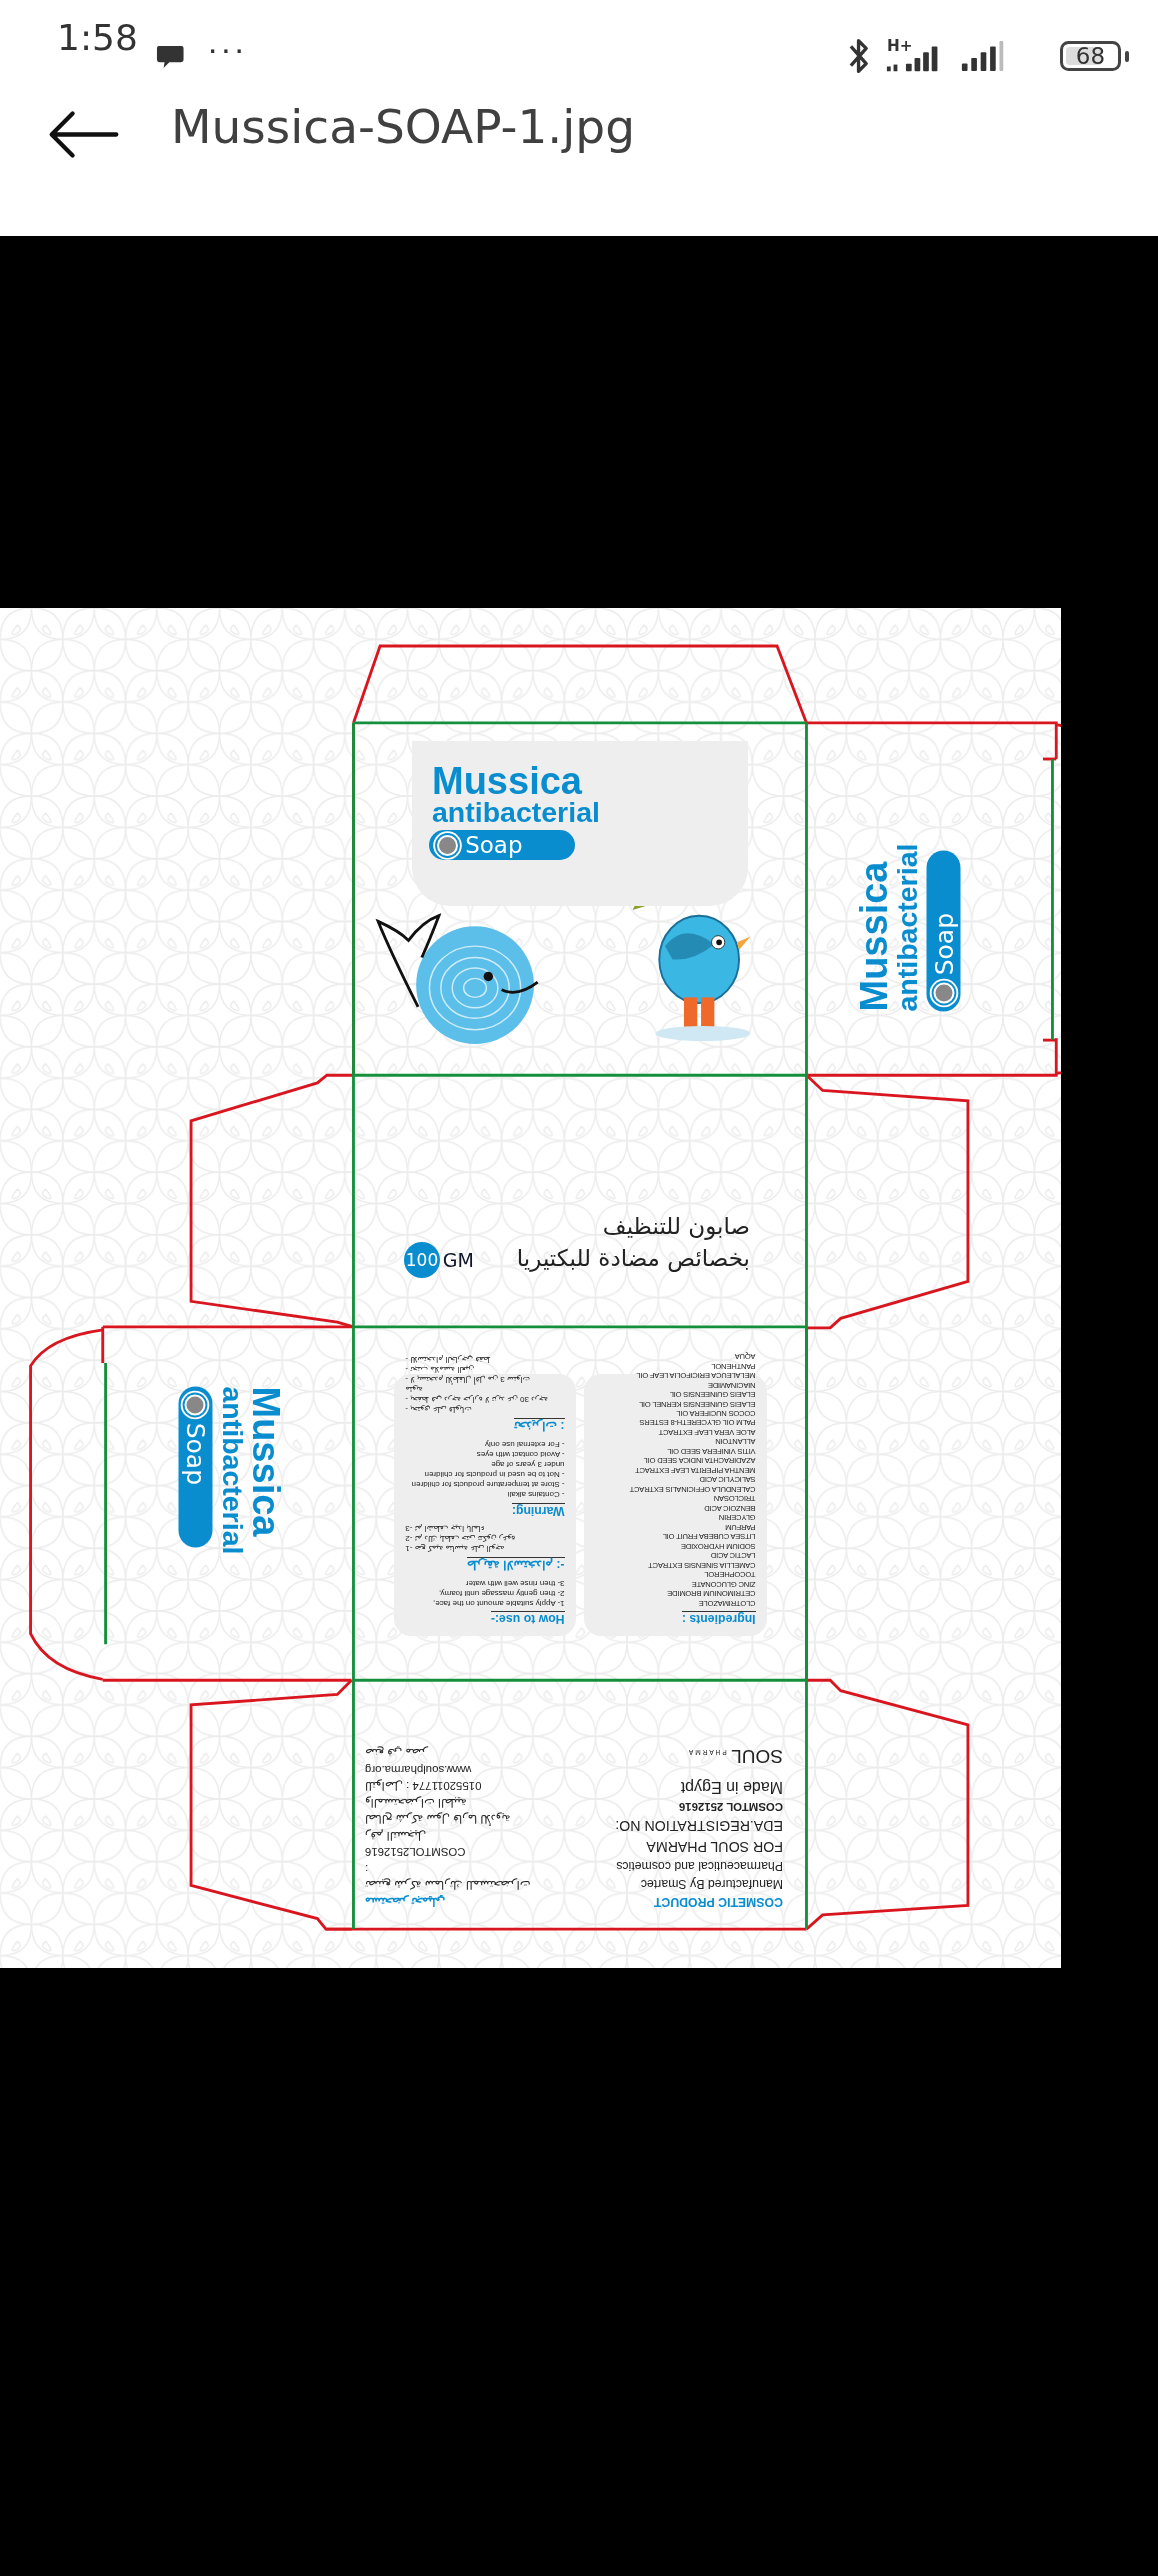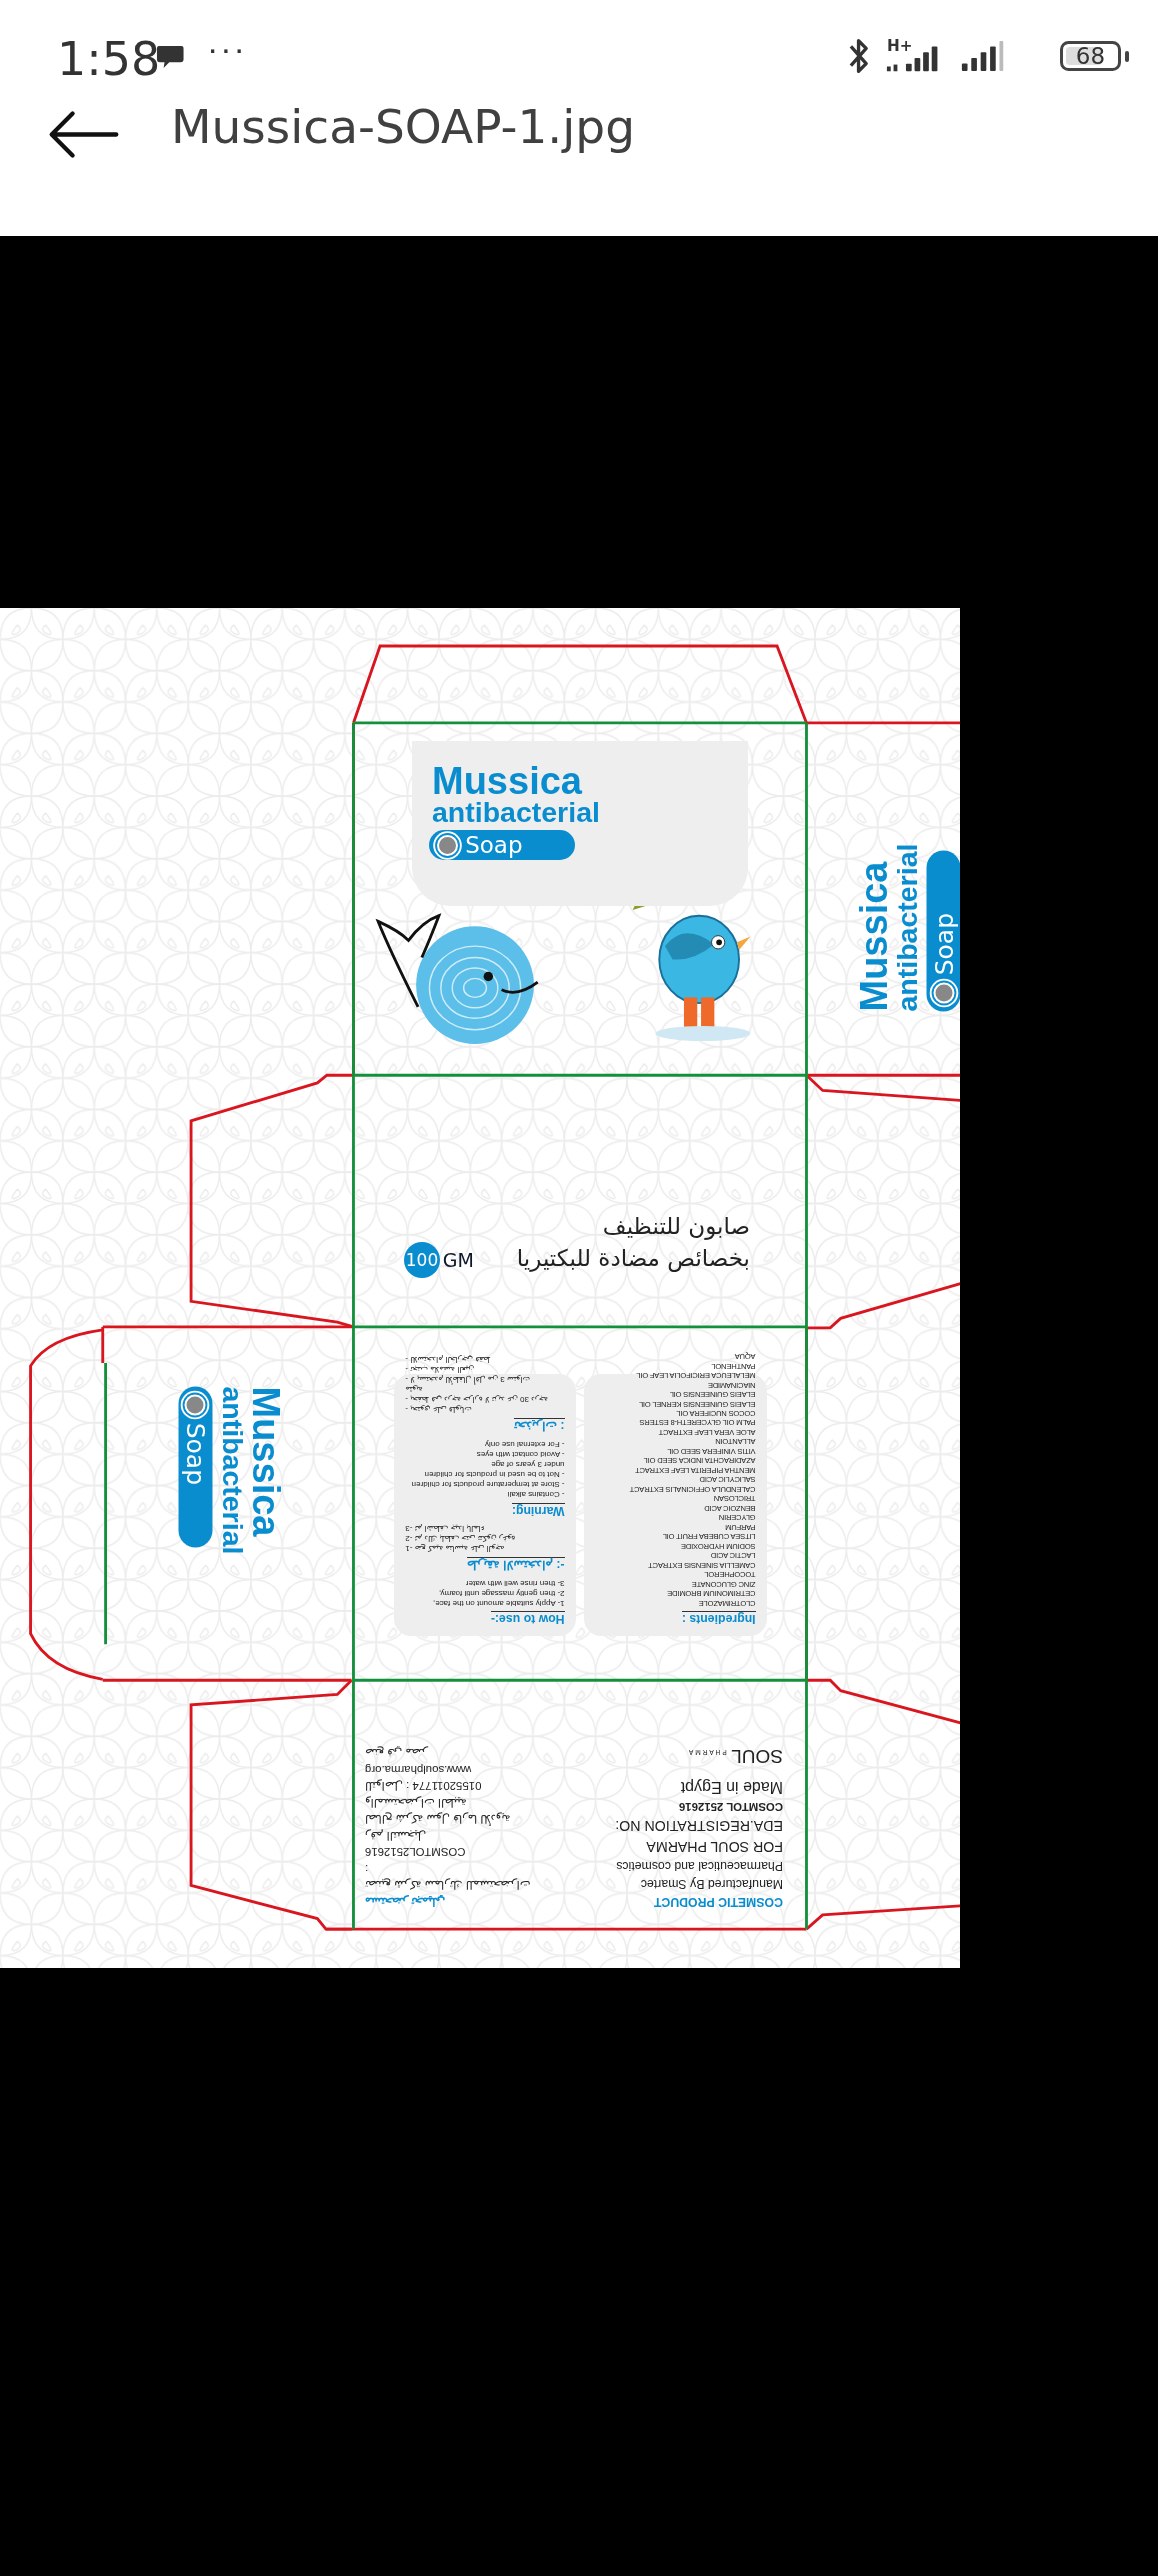--- a/index.html
+++ b/index.html
@@ -1,32 +1,32 @@
 <!DOCTYPE html>
 <html style="font-size:15px"><head>
 <meta charset="utf-8">
 <style>
   html, body { margin:0; padding:0; }
   body { width:1159px; height:2576px; background:#ffffff; position:relative; overflow:hidden; font-family:"Liberation Sans", sans-serif; }
   .statusbar { position:absolute; left:0; top:0; width:1159px; height:114px; background:#fff; }
-  .sb-time { position:absolute; left:57px; top:32px; font-size:46px; color:#333; font-family:"DejaVu Sans", sans-serif; }
+  .sb-time { position:absolute; left:57px; top:17px; font-size:36px; color:#333; font-family:"DejaVu Sans", sans-serif; }
   .sb-chat { position:absolute; left:156px; top:44px; width:28.5px; height:25px; }
   .sb-dots { position:absolute; left:207px; top:28.5px; font-size:34px; color:#333; letter-spacing:1.9px; }
   .sb-right { position:absolute; right:38px; top:34px; height:44px; display:flex; align-items:center; gap:13.3px; }
   .battery { position:relative; width:61px; height:30px; border:3.8px solid #444; border-radius:8.5px; box-sizing:border-box; display:flex; align-items:center; justify-content:center; font-size:23px; color:#333; font-family:"DejaVu Sans", sans-serif;margin-left:40px; }
   .battery .fill { position:absolute; left:2.8px; top:2.8px; bottom:2.8px; width:66%; background:#ddd; border-radius:3.8px; z-index:0; }
   .battery span { position:relative; z-index:1; }
   .battery::after { content:""; position:absolute; right:-11.4px; top:6.6px; width:4.7px; height:11.4px; background:#444; border-radius:1.9px; }
 
   .appbar { position:absolute; left:0; top:85px; width:1159px; height:150px; background:#fff; }
   .back-btn { position:absolute; left:46px; top:106px; width:76px; height:57px; cursor:pointer; }
   .title { position:absolute; left:171px; top:99px; font-size:47px; color:#404040; font-family:"DejaVu Sans", sans-serif; }
 
   .viewer { position:absolute; left:0; top:236px; width:1159px; height:2340px; background:#000; }
-  .image { position:absolute; left:0; top:608px; width:960px; height:1360px; background:#fff; overflow:hidden; }
+  .image { position:absolute; left:0; top:608px; width:1061px; height:1360px; background:#fff; overflow:hidden; }
   .image svg.die { position:absolute; left:0; top:0; }
   .abs { position:absolute; }
 
   .front-box { position:absolute; left:412px; top:741px; width:336px; height:165px; background:#eeeeee; border-radius:0 0 38px 38px; }
   .brand-title { font-weight:bold; color:#0a8dcf; line-height:1; }
   .soap-pill { background:#0a8dcf; color:#fff; border-radius:19px; display:flex; align-items:center; font-family:"DejaVu Sans", sans-serif; }
   .soap-logo { width:21px; height:21px; border-radius:50%; border:2.8px solid #fff; box-sizing:border-box; background:#888; margin:0 7.6px; box-shadow:0 0 0 1.9px #0a8dcf, 0 0 0 3.8px #fff; }
   .hl { background:#1693d4; color:#fff; font-size:19px; padding:1.9px 5.7px; display:inline-block; font-family:"DejaVu Sans", sans-serif; }
   .arabic { font-size:23px; color:#222; text-align:right; direction:rtl; line-height:1.4; font-family:"DejaVu Sans", sans-serif; }
   .gm-circle { width:36px; height:36px; border-radius:50%; background:#0a8dcf; color:#fff; font-size:17px; display:flex; align-items:center; justify-content:center; font-family:"DejaVu Sans", sans-serif;text-align:center; }

